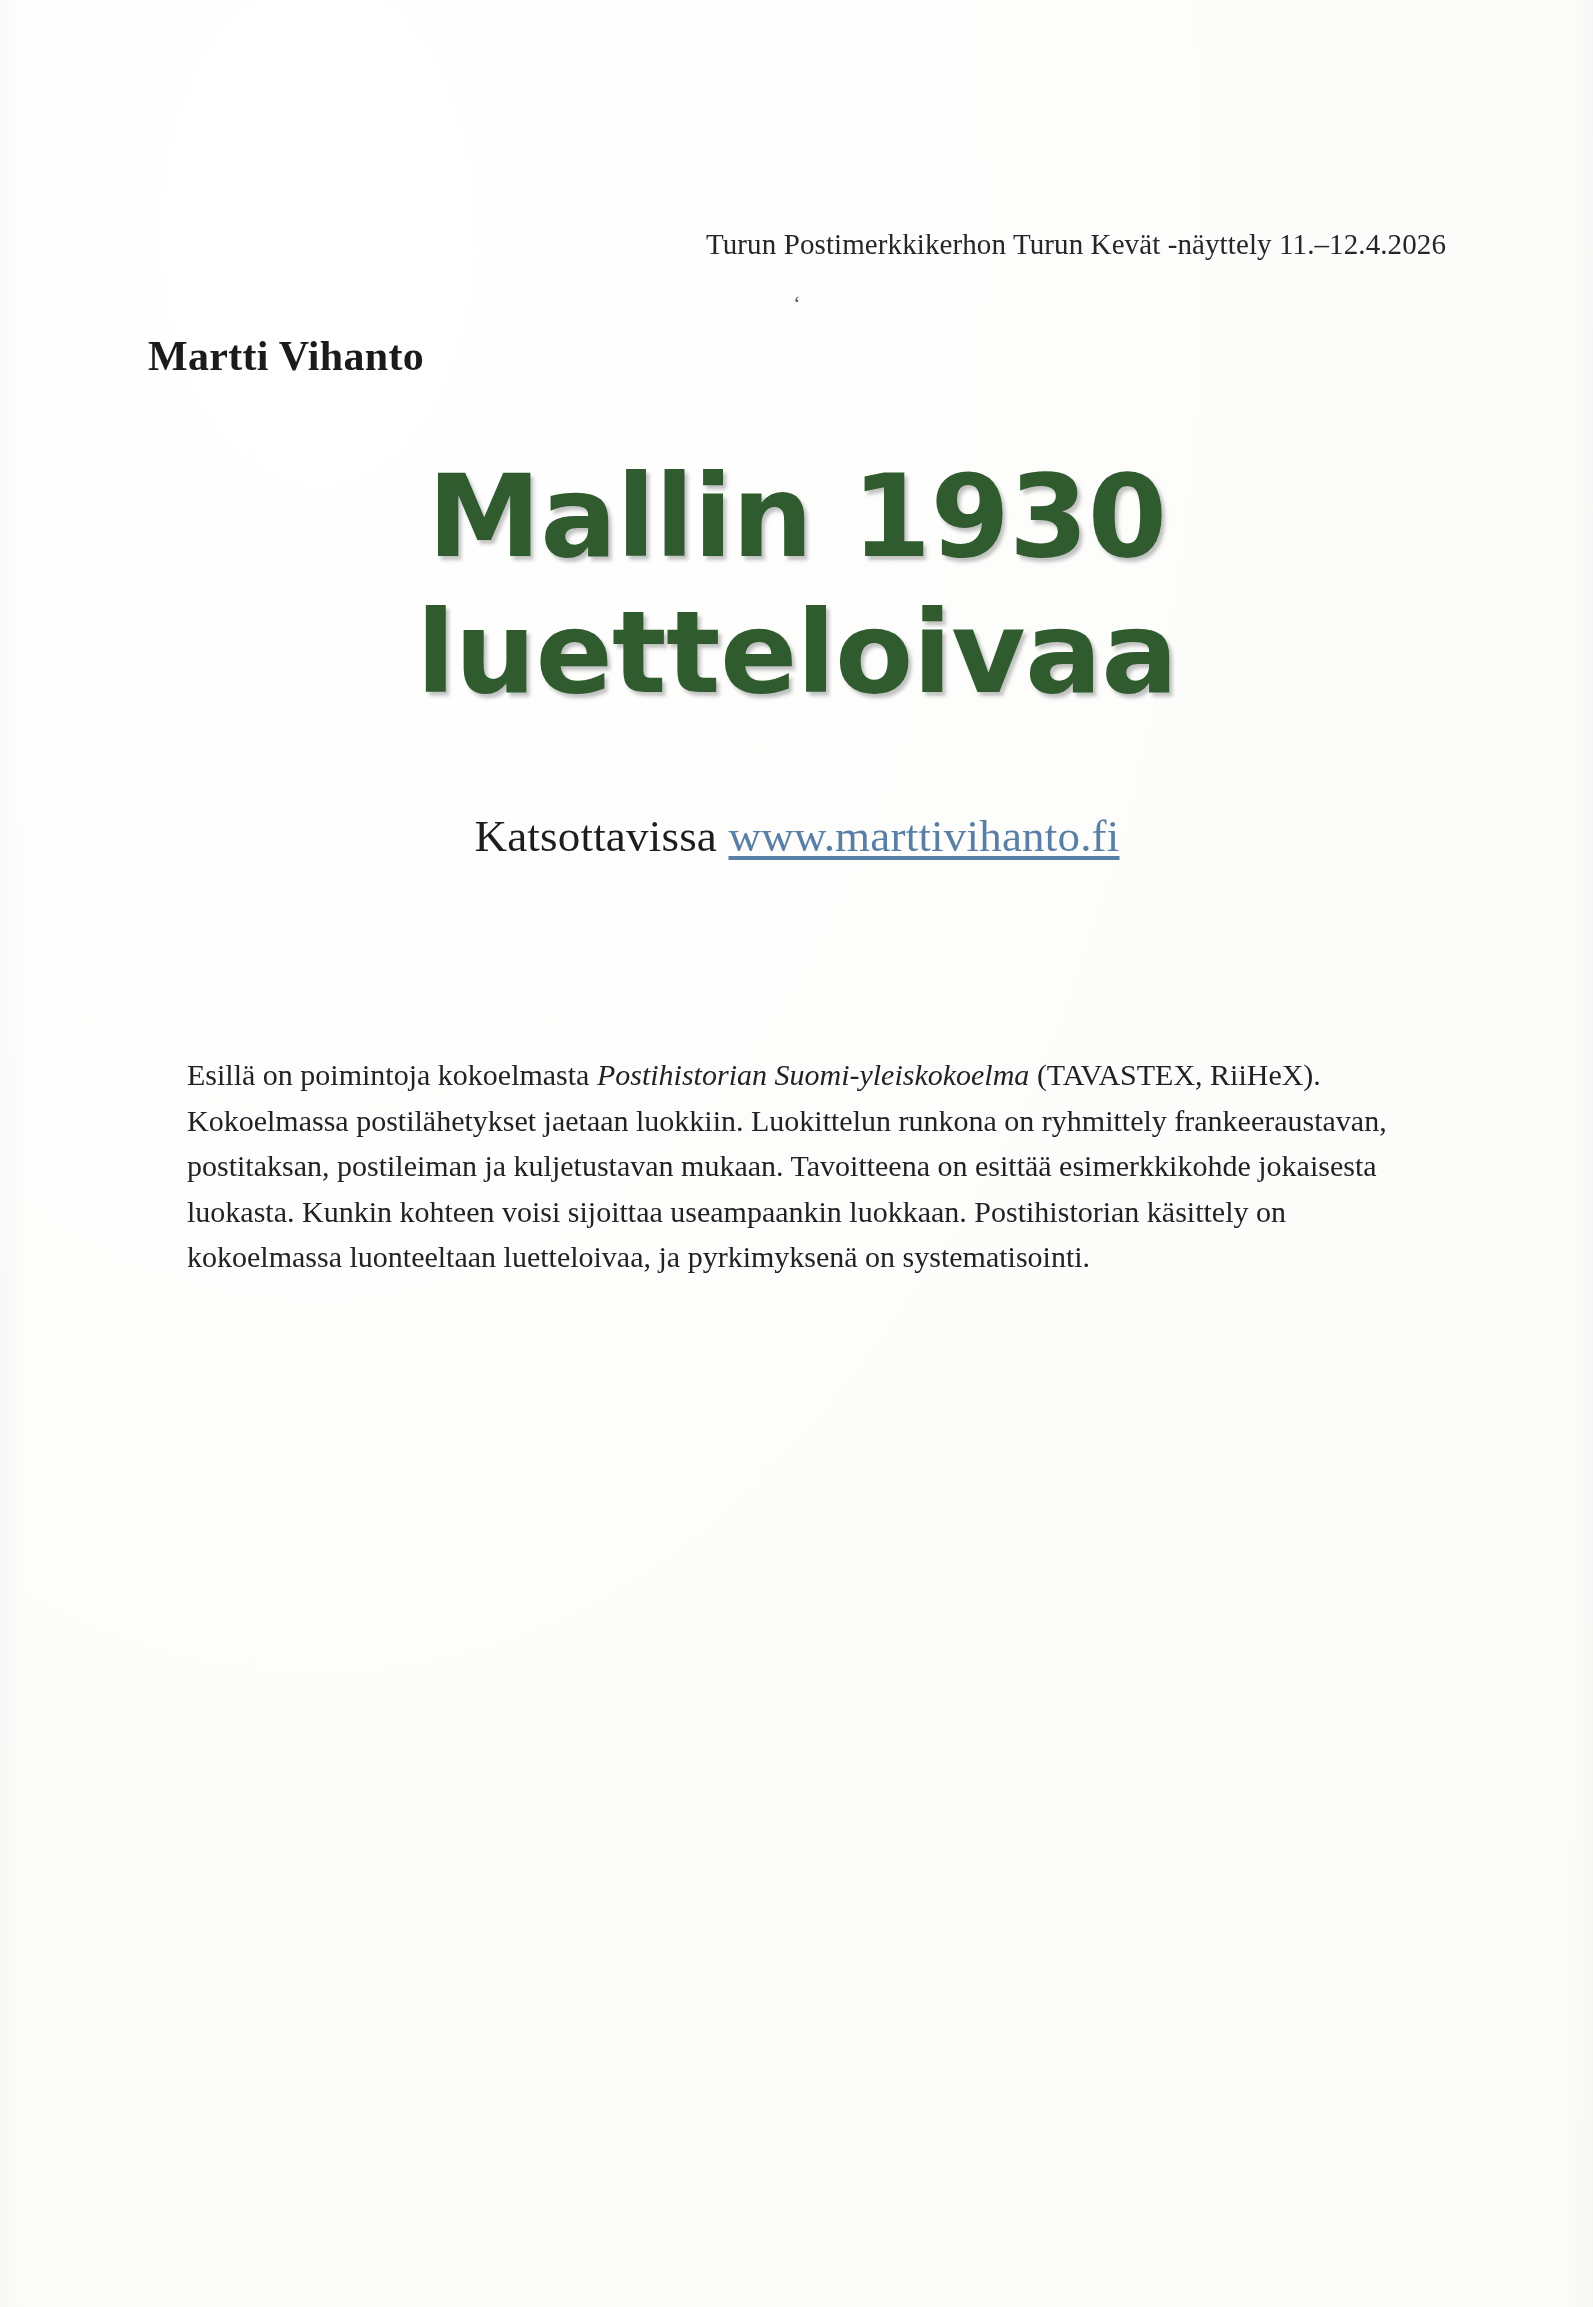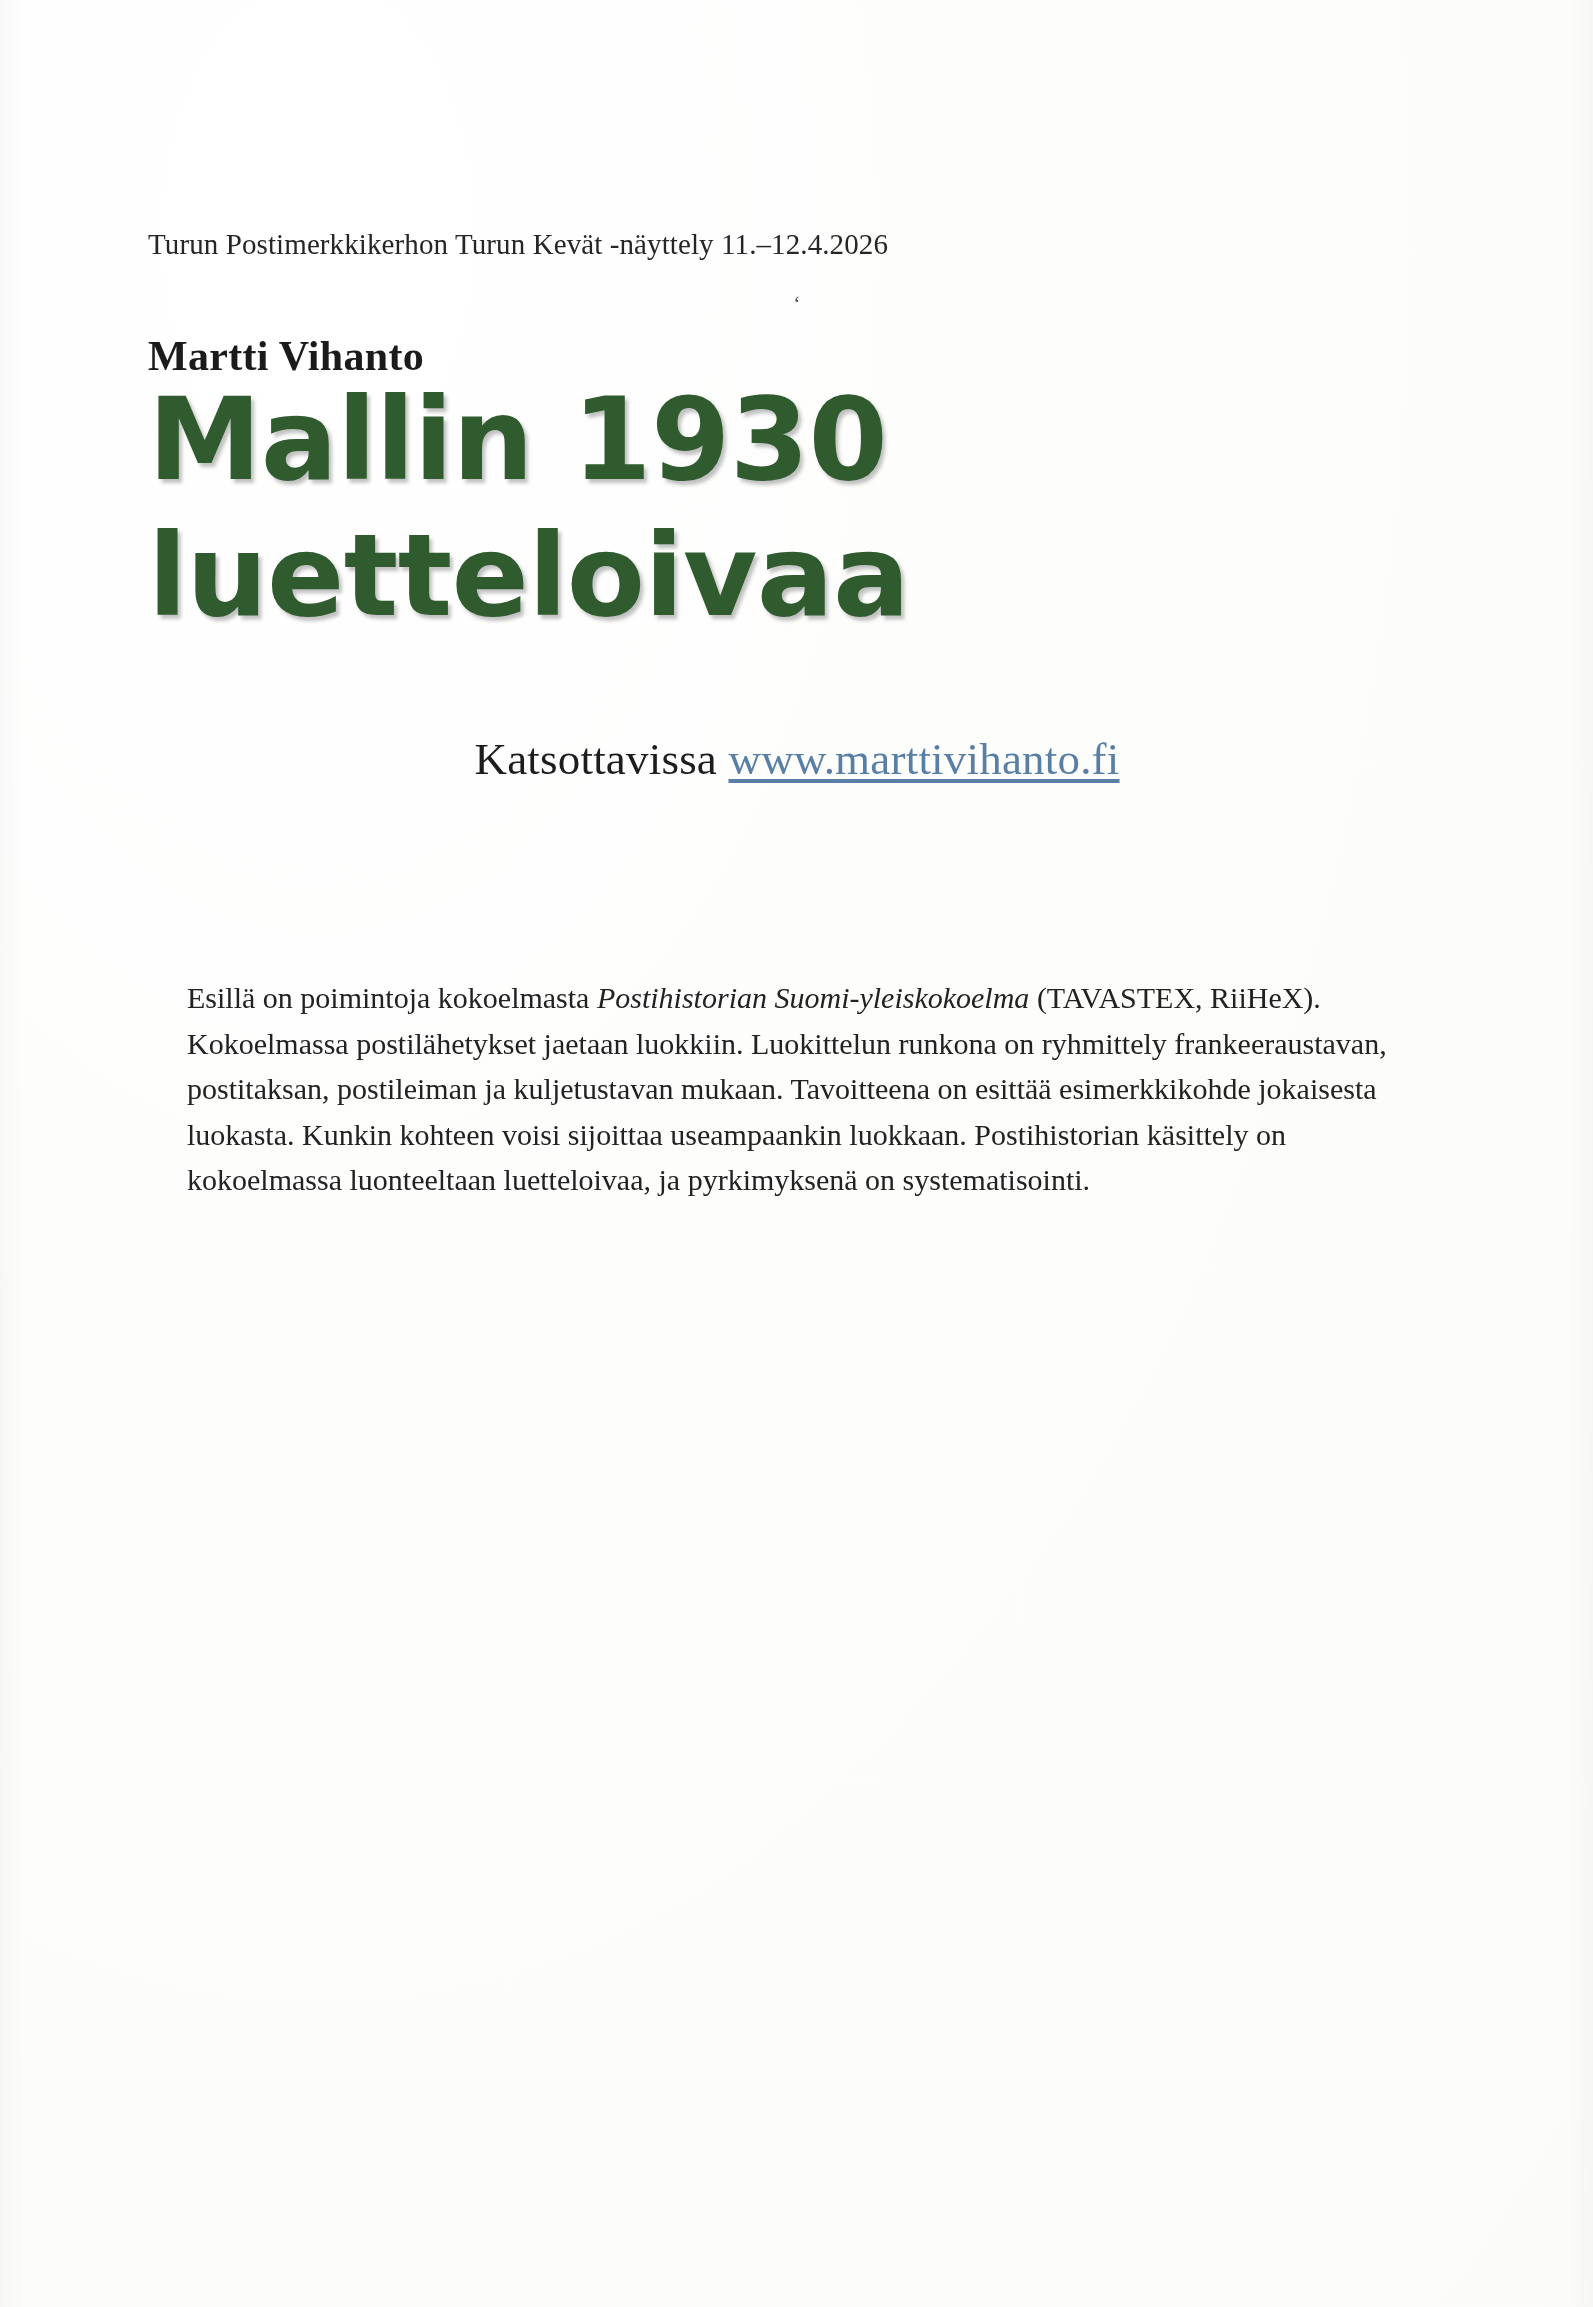--- a/index.html
+++ b/index.html
@@ -37,21 +37,21 @@
     position: absolute;
     left: 0;
     right: 0;
     top: 0;
     padding: 0 148px;
     box-sizing: border-box;
   }
 
   .exhibition-line {
     margin-top: 228px;
-    text-align: left;
+    text-align: right;
     font-size: 29px;
     letter-spacing: 0.1px;
     color: #262626;
   }
 
   .tick {
     text-align: center;
     font-size: 22px;
     color: #555;
     height: 39px;
@@ -62,20 +62,22 @@
   .author {
     text-align: left;
     font-size: 42px;
     font-weight: bold;
     color: #1b1b1b;
     letter-spacing: 0.3px;
     margin-top: 9px;
   }
 
   .title-block {
+    margin-top: 77px;
+    text-align: center;
   }
   .title-line {
     font-family: "DejaVu Sans", sans-serif;
     font-weight: bold;
     font-size: 114px;
     line-height: 1.06;
     color: #2f5b2f;
     letter-spacing: -0.6px;
     text-shadow: 3.2px 3.9px 3.9px rgba(120,120,120,0.45);
   }

